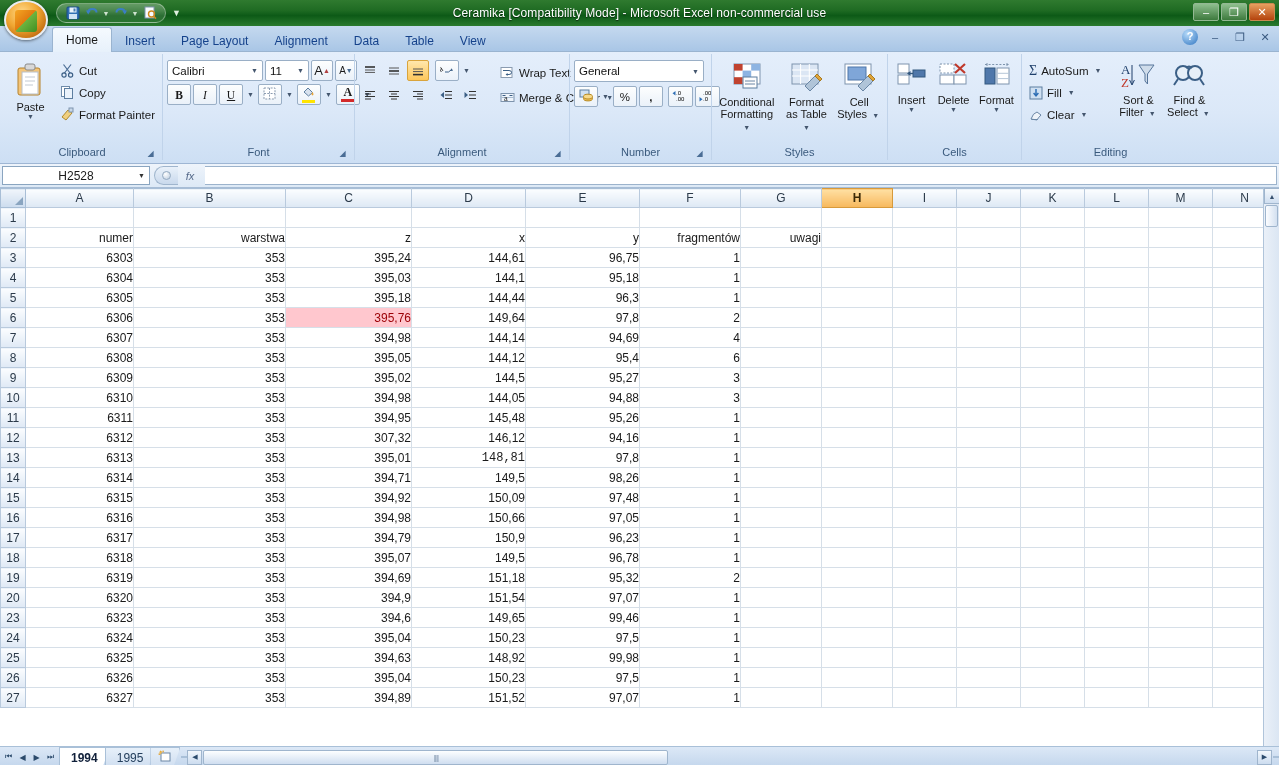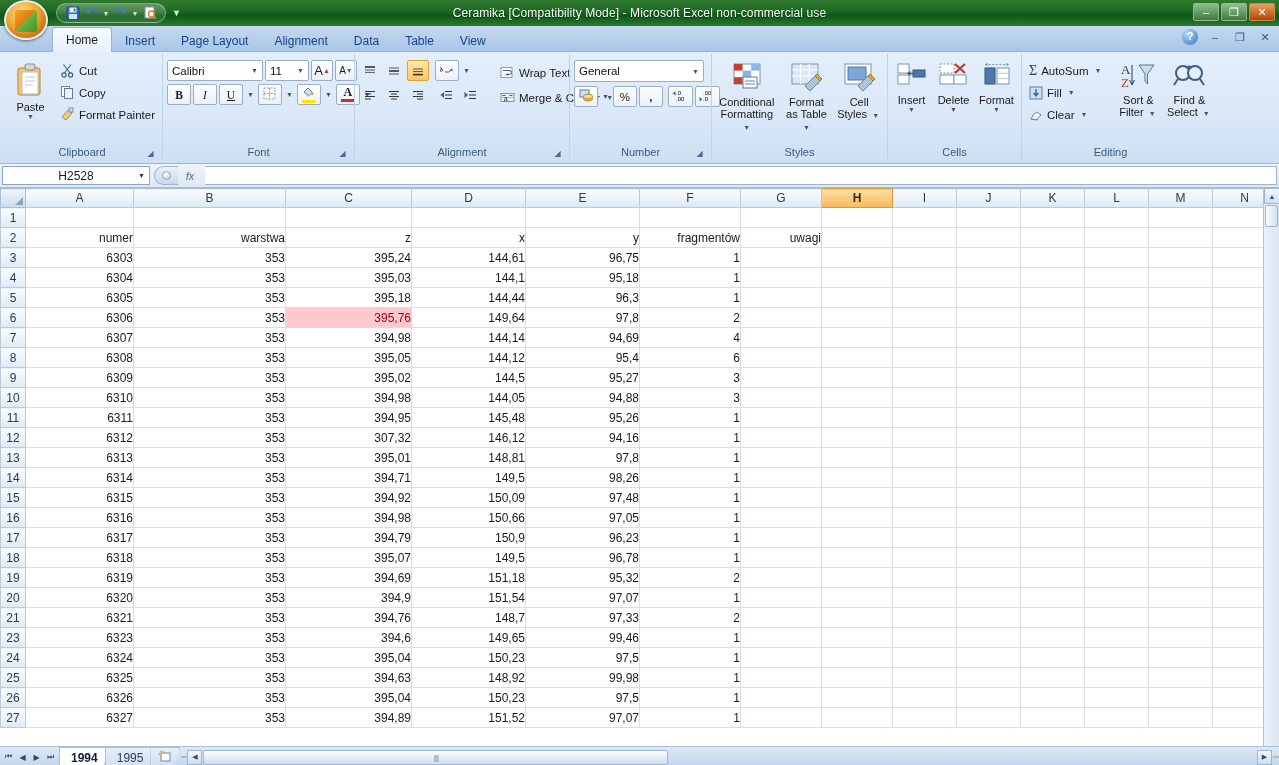--- a/index.html
+++ b/index.html
@@ -959,21 +959,21 @@
           <td class="cell" style="width: 64px;"></td>
           <td class="cell" style="width: 64px;"></td>
           <td class="cell" style="width: 64px;"></td>
           <td class="cell" style="width: 64px;"></td>
         </tr>
         <tr>
           <td class="rowhdr">13</td>
           <td class="cell num" style="width: 108px;">6313</td>
           <td class="cell num" style="width: 152px;">353</td>
           <td class="cell num" style="width: 126px;">395,01</td>
-          <td class="cell num" style="width: 114px;">148,81</td>
+          <td class="cell num" style="width: 114px; font-family: Liberation Mono, monospace;">148,81</td>
           <td class="cell num" style="width: 114px;">97,8</td>
           <td class="cell num" style="width: 101px;">1</td>
           <td class="cell" style="width: 81px;"></td>
           <td class="cell" style="width: 71px;"></td>
           <td class="cell" style="width: 64px;"></td>
           <td class="cell" style="width: 64px;"></td>
           <td class="cell" style="width: 64px;"></td>
           <td class="cell" style="width: 64px;"></td>
           <td class="cell" style="width: 64px;"></td>
           <td class="cell" style="width: 64px;"></td>
@@ -1081,37 +1081,20 @@
           <td class="cell" style="width: 64px;"></td>
         </tr>
         <tr>
           <td class="rowhdr">20</td>
           <td class="cell num" style="width: 108px;">6320</td>
           <td class="cell num" style="width: 152px;">353</td>
           <td class="cell num" style="width: 126px;">394,9</td>
           <td class="cell num" style="width: 114px;">151,54</td>
           <td class="cell num" style="width: 114px;">97,07</td>
           <td class="cell num" style="width: 101px;">1</td>
-          <td class="cell" style="width: 81px;"></td>
-          <td class="cell" style="width: 71px;"></td>
-          <td class="cell" style="width: 64px;"></td>
-          <td class="cell" style="width: 64px;"></td>
-          <td class="cell" style="width: 64px;"></td>
-          <td class="cell" style="width: 64px;"></td>
-          <td class="cell" style="width: 64px;"></td>
-          <td class="cell" style="width: 64px;"></td>
-        </tr>
-        <tr>
-          <td class="rowhdr">21</td>
-          <td class="cell num" style="width: 108px;">6321</td>
-          <td class="cell num" style="width: 152px;">353</td>
-          <td class="cell num" style="width: 126px;">394,76</td>
-          <td class="cell num" style="width: 114px;">148,7</td>
-          <td class="cell num" style="width: 114px;">97,33</td>
-          <td class="cell num" style="width: 101px;">2</td>
           <td class="cell" style="width: 81px;"></td>
           <td class="cell" style="width: 71px;"></td>
           <td class="cell" style="width: 64px;"></td>
           <td class="cell" style="width: 64px;"></td>
           <td class="cell" style="width: 64px;"></td>
           <td class="cell" style="width: 64px;"></td>
           <td class="cell" style="width: 64px;"></td>
           <td class="cell" style="width: 64px;"></td>
         </tr>
         <tr>

